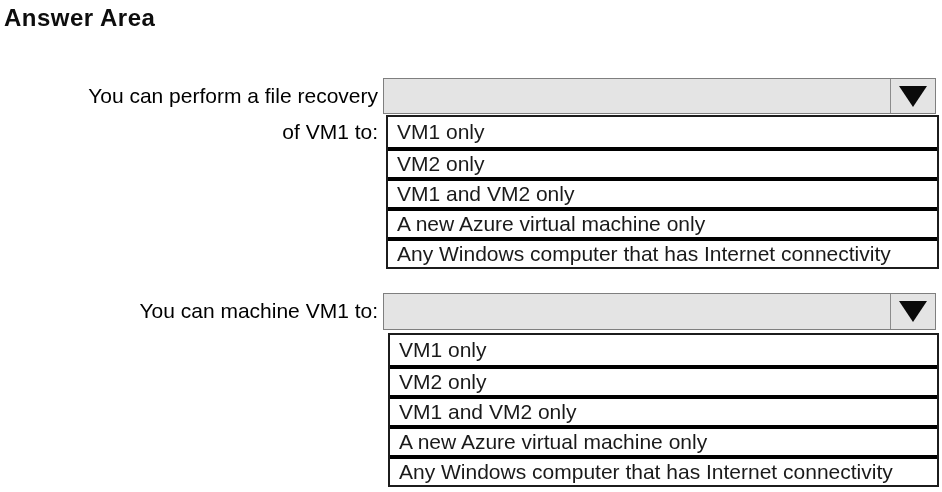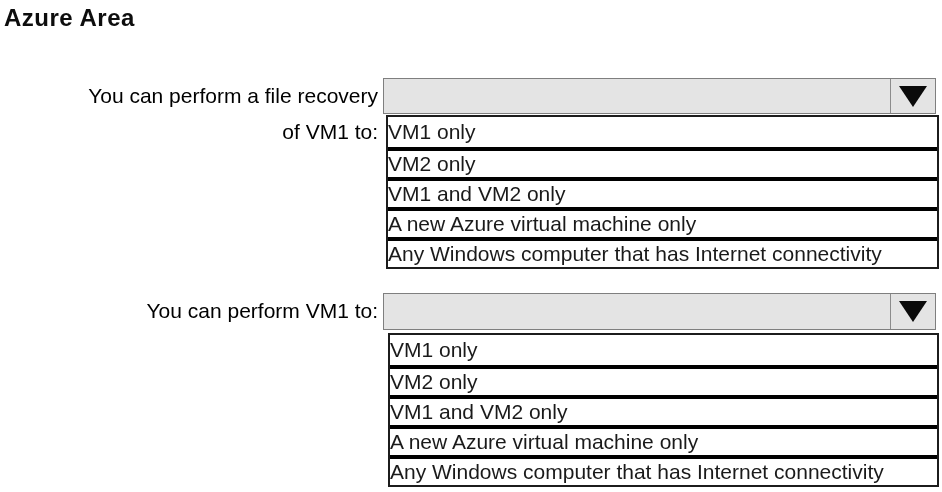--- a/index.html
+++ b/index.html
@@ -57,32 +57,32 @@
   .options-list {
     position: absolute;
     background: #ffffff;
     border: 2px solid #1c1c1c;
   }
   .q1-list { left: 386px; top: 115px; width: 553px; }
   .q2-list { left: 388px; top: 333px; width: 551px; }
   .option-row {
     height: 30px;
     display: flex; align-items: center;
-    padding-left: 0;
+    padding-left: 9px;
     font-size: 21px;
     white-space: nowrap;
     background: #ffffff;
     cursor: pointer;
   }
   .option-row + .option-row { border-top: 4px solid #000000; }
 </style>
 </head>
 <body>
 
-<div class="title">Azure Area</div>
+<div class="title">Answer Area</div>
 
 <div class="q-label q1-label">
   <span>You can perform a file recovery</span>
   <span>of VM1 to:</span>
 </div>
 
 <div class="dropdown q1-dropdown">
   <div class="dd-value"></div>
   <div class="dd-button">
     <div class="dd-arrow"></div>
@@ -91,21 +91,21 @@
 
 <div class="options-list q1-list">
   <div class="option-row">VM1 only</div>
   <div class="option-row">VM2 only</div>
   <div class="option-row">VM1 and VM2 only</div>
   <div class="option-row">A new Azure virtual machine only</div>
   <div class="option-row">Any Windows computer that has Internet connectivity</div>
 </div>
 
 <div class="q-label q2-label">
-  <span>You can perform VM1 to:</span>
+  <span>You can machine VM1 to:</span>
 </div>
 
 <div class="dropdown q2-dropdown">
   <div class="dd-value"></div>
   <div class="dd-button">
     <div class="dd-arrow"></div>
   </div>
 </div>
 
 <div class="options-list q2-list">

